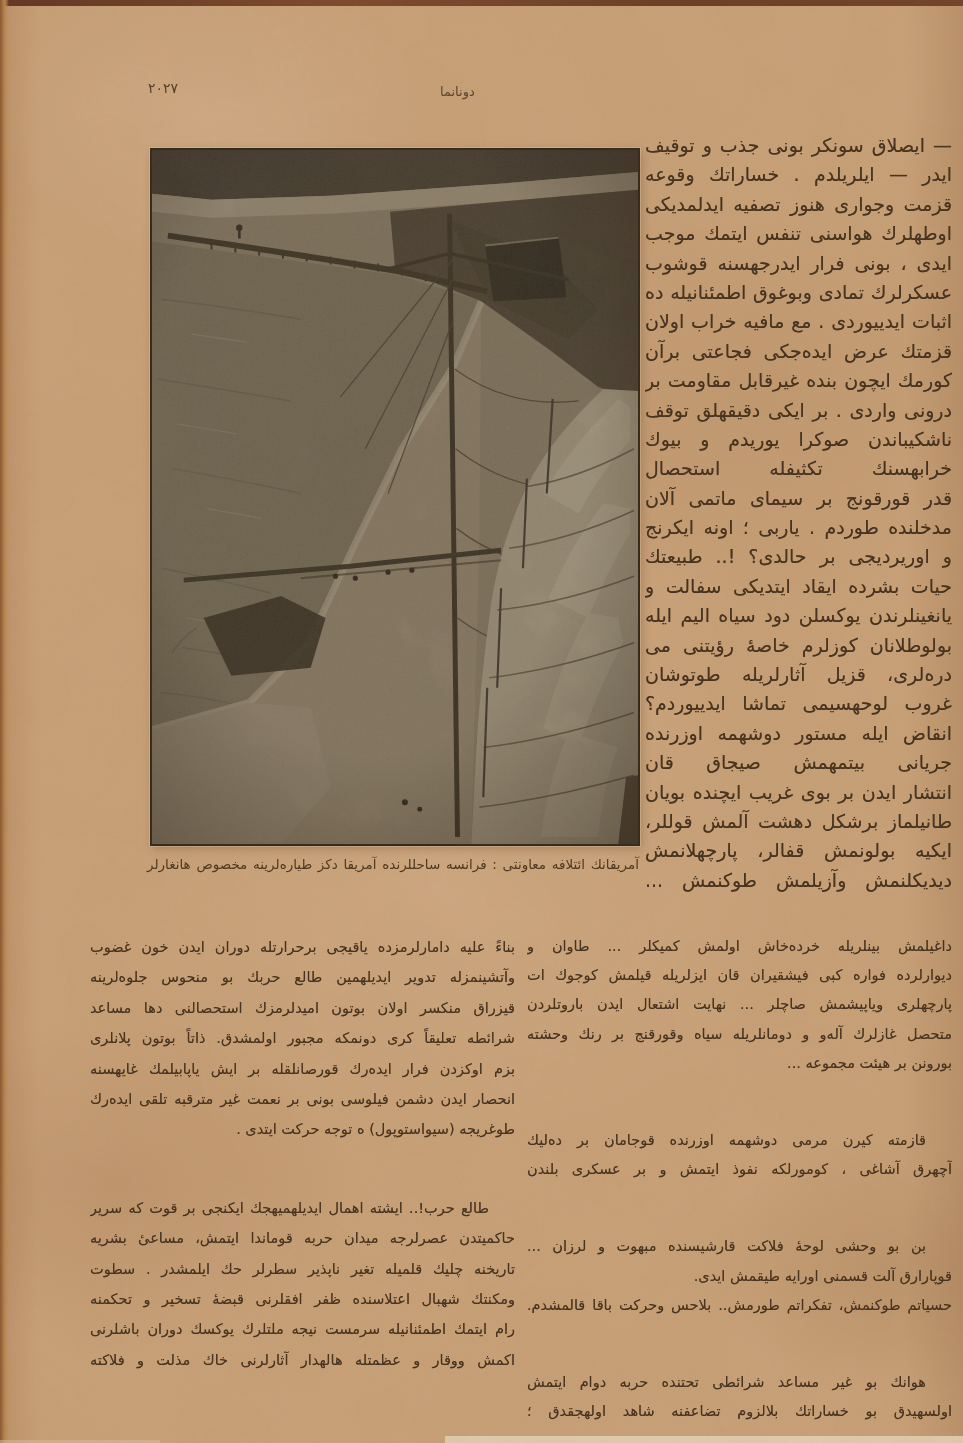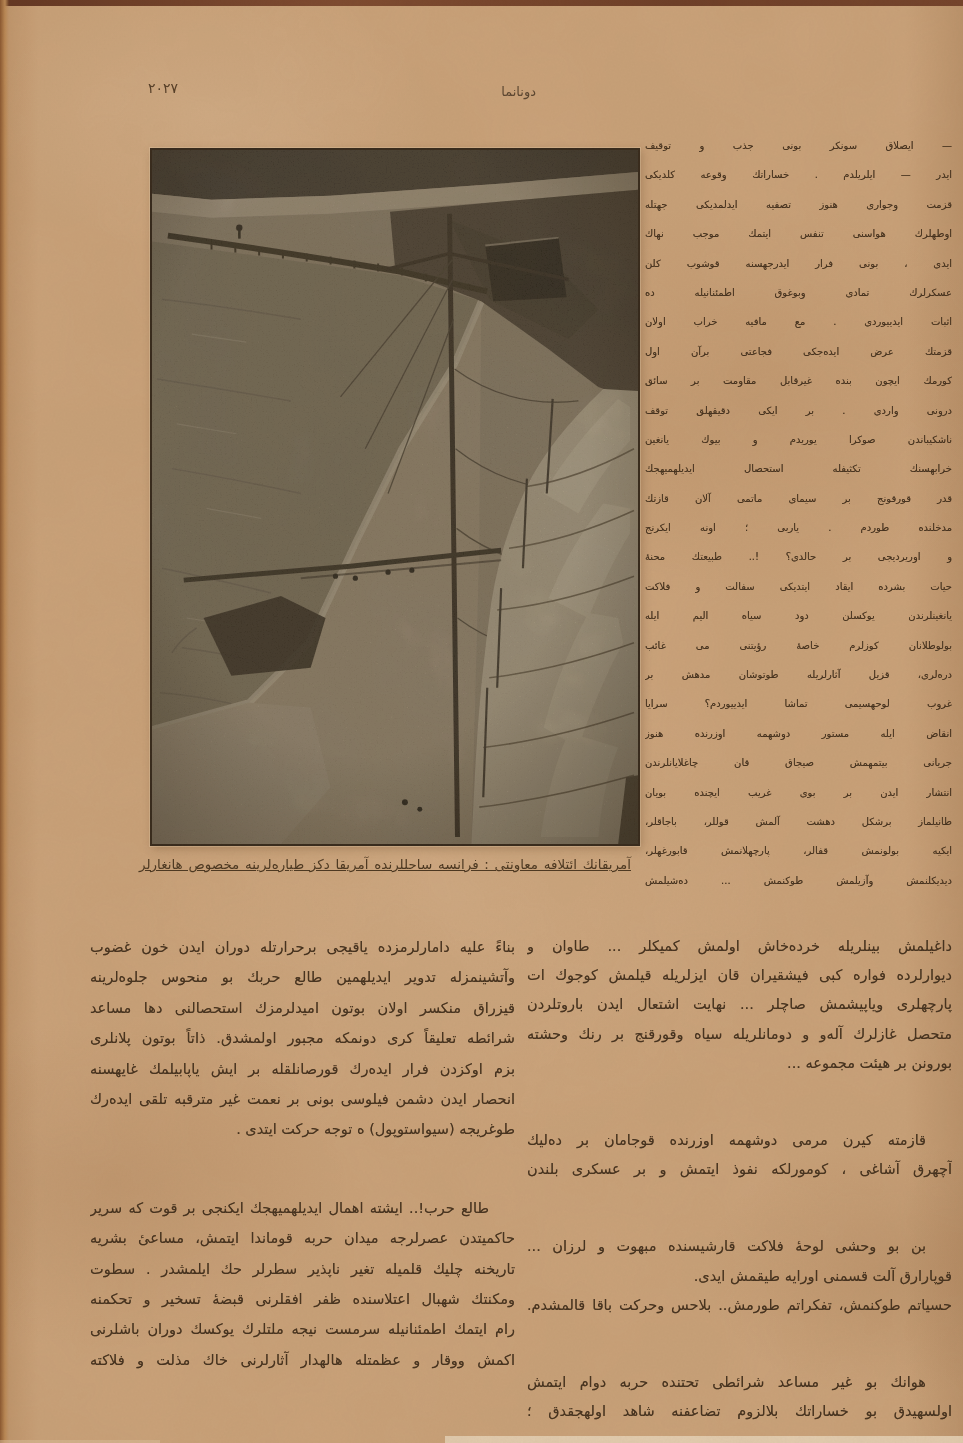--- a/index.html
+++ b/index.html
@@ -19,40 +19,40 @@
     background:linear-gradient(90deg,#5e3120,#7c472f 35%,#6a3a26 70%,#713f2a);z-index:6;}
   .edge-left{position:absolute;top:0;left:0;bottom:0;width:9px;
     background:linear-gradient(90deg,#8a5630,#bd8a57 55%,rgba(189,138,87,0));z-index:6;}
   .edge-bottom-light{position:absolute;bottom:0;left:445px;right:0;height:7px;
     background:#ead7bd;opacity:.92;z-index:6;}
   .edge-bottom-light2{position:absolute;bottom:0;left:0;width:160px;height:3px;
     background:#e0c5a2;opacity:.55;z-index:6;}
 
   .pageno{position:absolute;left:148px;top:80px;font-size:14px;letter-spacing:3px;
     color:#503a26;z-index:5;}
-  .masthead{position:absolute;left:440px;top:84px;width:96px;text-align:right;
+  .masthead{position:absolute;left:440px;top:84px;width:96px;text-align:left;
     font-size:13px;color:#564230;z-index:5;}
 
   .photo-frame{position:absolute;left:150px;top:148px;width:486px;height:694px;
     border:2px solid #2f241a;background:#a3927a;z-index:4;
     box-shadow:0 0 0 1px rgba(238,216,184,0.35), 2px 3px 9px rgba(80,50,25,0.28);}
   .photo-frame svg{display:block;width:100%;height:100%;}
 
-  .caption{position:absolute;left:139px;top:856px;width:492px;z-index:5;
+  .caption{position:absolute;left:147px;top:856px;width:492px;z-index:5;
     direction:rtl;font-size:13.5px;color:#46331f;
-    text-align:justify;text-align-last:justify;white-space:nowrap;text-decoration:underline;}
+    text-align:justify;text-align-last:justify;white-space:nowrap;}
 
   .col{position:absolute;direction:rtl;color:#3f2d1d;z-index:5;
     text-shadow:0 0 .4px rgba(64,44,24,.55);}
   .col .line{text-align:justify;text-align-last:justify;overflow:hidden;}
   .col .line.end{text-align-last:right;}
   .col .line.para{margin-top:7px;}
   .col .line.indent{padding-right:26px;margin-top:48px;}
 
-  .col-right{left:645px;top:131px;width:307px;font-size:10px;}
+  .col-right{left:645px;top:131px;width:307px;font-size:19px;}
   .col-right .line{height:29.4px;line-height:29.4px;}
 
   .col-bl{left:90px;top:932px;width:425px;font-size:14.5px;}
   .col-bl .line{height:30.4px;line-height:30.4px;}
 
   .col-br{left:527px;top:932px;width:425px;font-size:14.5px;}
   .col-br .line{height:29.2px;line-height:29.2px;}
 
   .paper-grain{position:absolute;inset:0;z-index:7;pointer-events:none;}
 </style>

